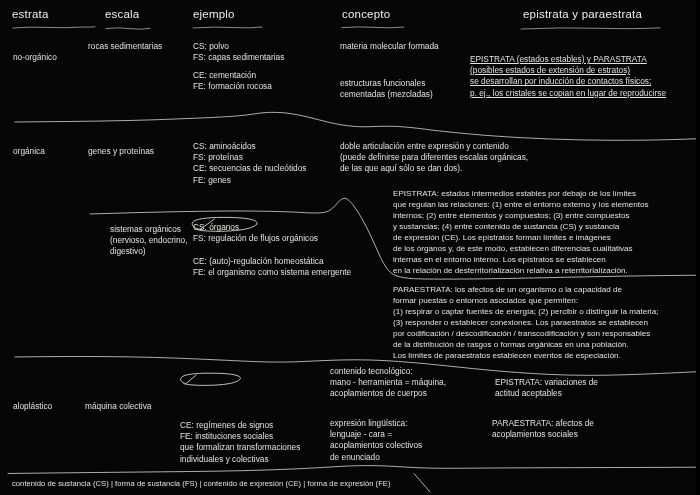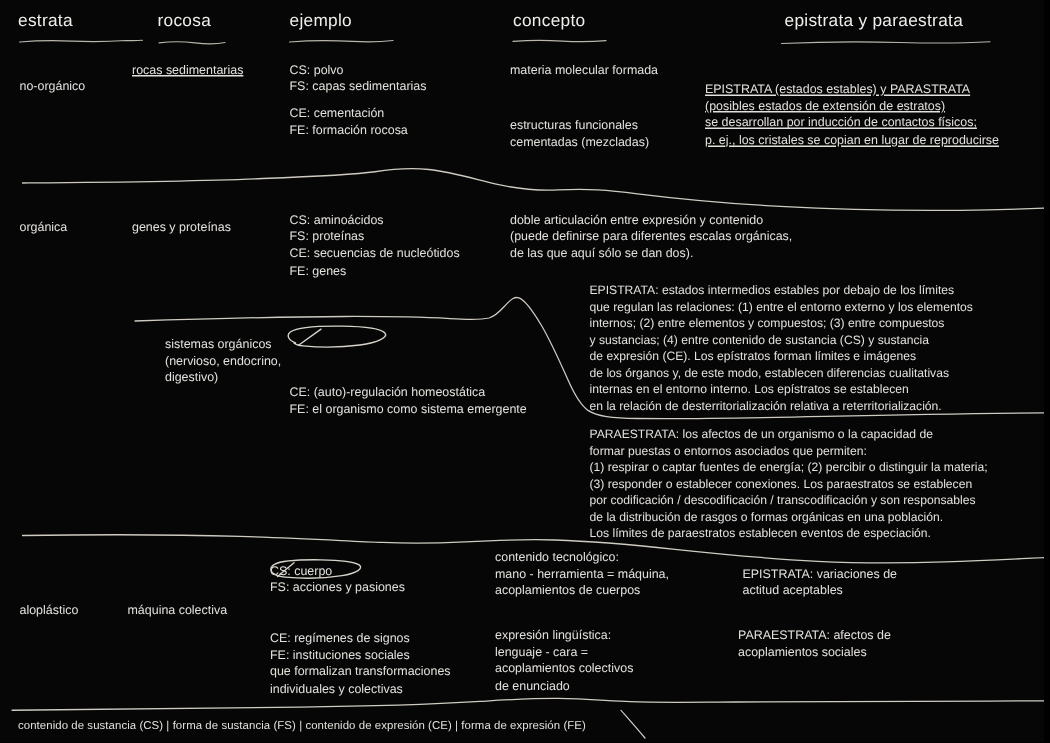--- a/index.html
+++ b/index.html
@@ -61,27 +61,27 @@
     stroke-width: 0.9;
     stroke-linecap: round;
   }
 </style>
 </head>
 <body>
 
 <div id="canvas">
 
   <div class="abs hdr" style="left:12px;  top:8px;">estrata</div>
-  <div class="abs hdr" style="left:105px; top:8px;">rocosa</div>
+  <div class="abs hdr" style="left:105px; top:8px;">escala</div>
   <div class="abs hdr" style="left:193px; top:8px;">ejemplo</div>
   <div class="abs hdr" style="left:342px; top:8px;">concepto</div>
   <div class="abs hdr" style="left:523px; top:8px;">epistrata y paraestrata</div>
 
   <div class="abs cell" style="left:13px;  top:52px;">no-orgánico</div>
-  <div class="abs cell" style="left:88px;  top:41px;text-decoration:underline;">rocas sedimentarias</div>
+  <div class="abs cell" style="left:88px;  top:41px;">rocas sedimentarias</div>
   <div class="abs cell" style="left:193px; top:41px;">CS: polvo
 FS: capas sedimentarias</div>
   <div class="abs cell" style="left:193px; top:70px;">CE: cementación
 FE: formación rocosa</div>
   <div class="abs cell" style="left:340px; top:41px;">materia molecular formada</div>
   <div class="abs cell" style="left:340px; top:78px;">estructuras funcionales
 cementadas (mezcladas)</div>
   <div class="abs cell" style="left:470px; top:54px;text-decoration:underline;">EPISTRATA (estados estables) y PARASTRATA
 (posibles estados de extensión de estratos)
 se desarrollan por inducción de contactos físicos;
@@ -93,42 +93,42 @@
 FS: proteínas
 CE: secuencias de nucleótidos
 FE: genes</div>
   <div class="abs cell" style="left:340px; top:141px;">doble articulación entre expresión y contenido
 (puede definirse para diferentes escalas orgánicas,
 de las que aquí sólo se dan dos).</div>
 
   <div class="abs cell" style="left:110px; top:224px;">sistemas orgánicos
 (nervioso, endocrino,
 digestivo)</div>
+  <div class="abs cell" style="left:193px; top:222px;">CS: órganos
+FS: regulación de flujos orgánicos</div>
   <div class="abs cell" style="left:193px; top:256px;">CE: (auto)-regulación homeostática
 FE: el organismo como sistema emergente</div>
   <div class="abs cell tiny" style="left:393px; top:188px;">EPISTRATA: estados intermedios estables por debajo de los límites
 que regulan las relaciones: (1) entre el entorno externo y los elementos
 internos; (2) entre elementos y compuestos; (3) entre compuestos
 y sustancias; (4) entre contenido de sustancia (CS) y sustancia
 de expresión (CE). Los epístratos forman límites e imágenes
 de los órganos y, de este modo, establecen diferencias cualitativas
 internas en el entorno interno. Los epístratos se establecen
 en la relación de desterritorialización relativa a reterritorialización.</div>
   <div class="abs cell tiny" style="left:393px; top:284px;">PARAESTRATA: los afectos de un organismo o la capacidad de
 formar puestas o entornos asociados que permiten:
 (1) respirar o captar fuentes de energía; (2) percibir o distinguir la materia;
 (3) responder o establecer conexiones. Los paraestratos se establecen
 por codificación / descodificación / transcodificación y son responsables
 de la distribución de rasgos o formas orgánicas en una población.
 Los límites de paraestratos establecen eventos de especiación.</div>
 
   <div class="abs cell" style="left:13px;  top:401px;">aloplástico</div>
   <div class="abs cell" style="left:85px;  top:401px;">máquina colectiva</div>
-  <div class="abs cell" style="left:180px; top:375px;">CS: cuerpo
-FS: acciones y pasiones</div>
   <div class="abs cell" style="left:180px; top:420px;">CE: regímenes de signos
 FE: instituciones sociales
 que formalizan transformaciones
 individuales y colectivas</div>
   <div class="abs cell" style="left:330px; top:366px;">contenido tecnológico:
 mano - herramienta = máquina,
 acoplamientos de cuerpos</div>
   <div class="abs cell" style="left:330px; top:418px;">expresión lingüística:
 lenguaje - cara =
 acoplamientos colectivos

